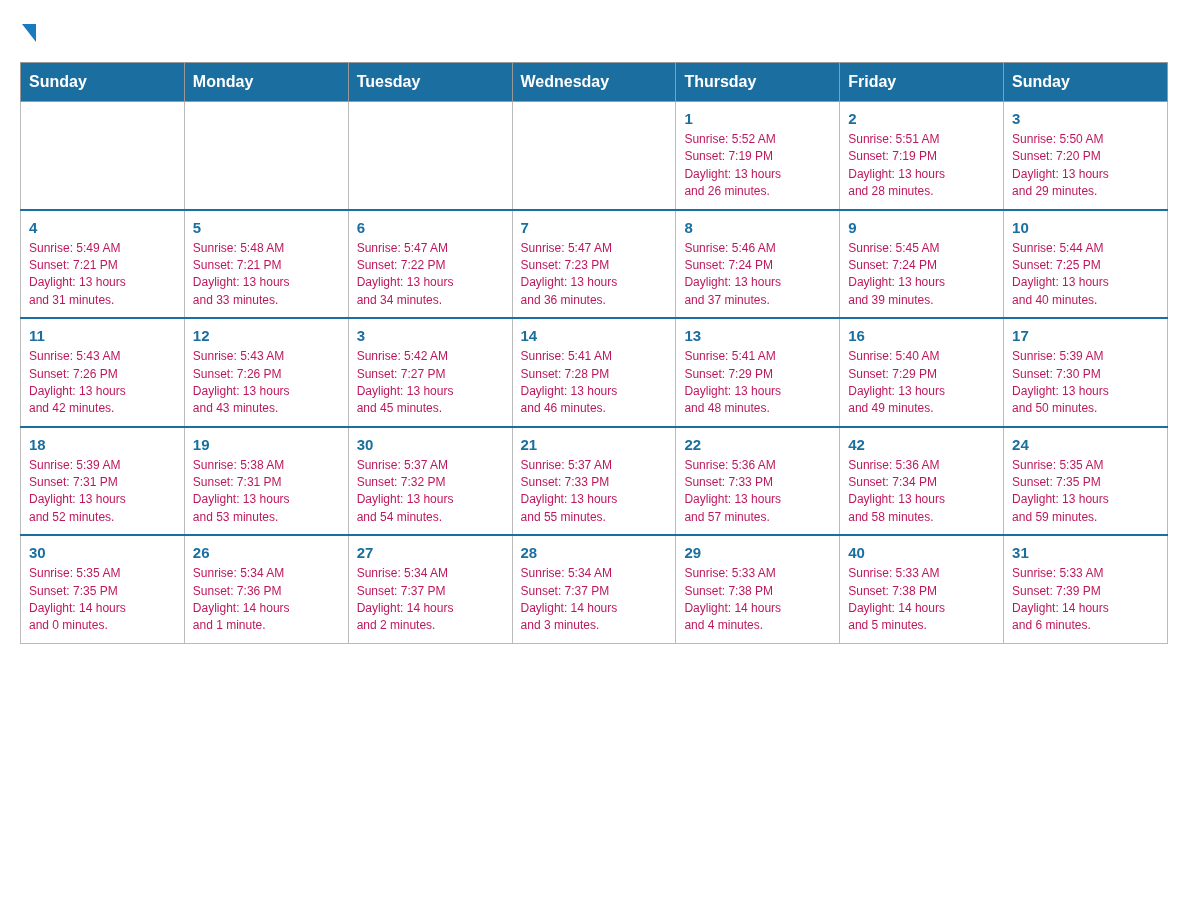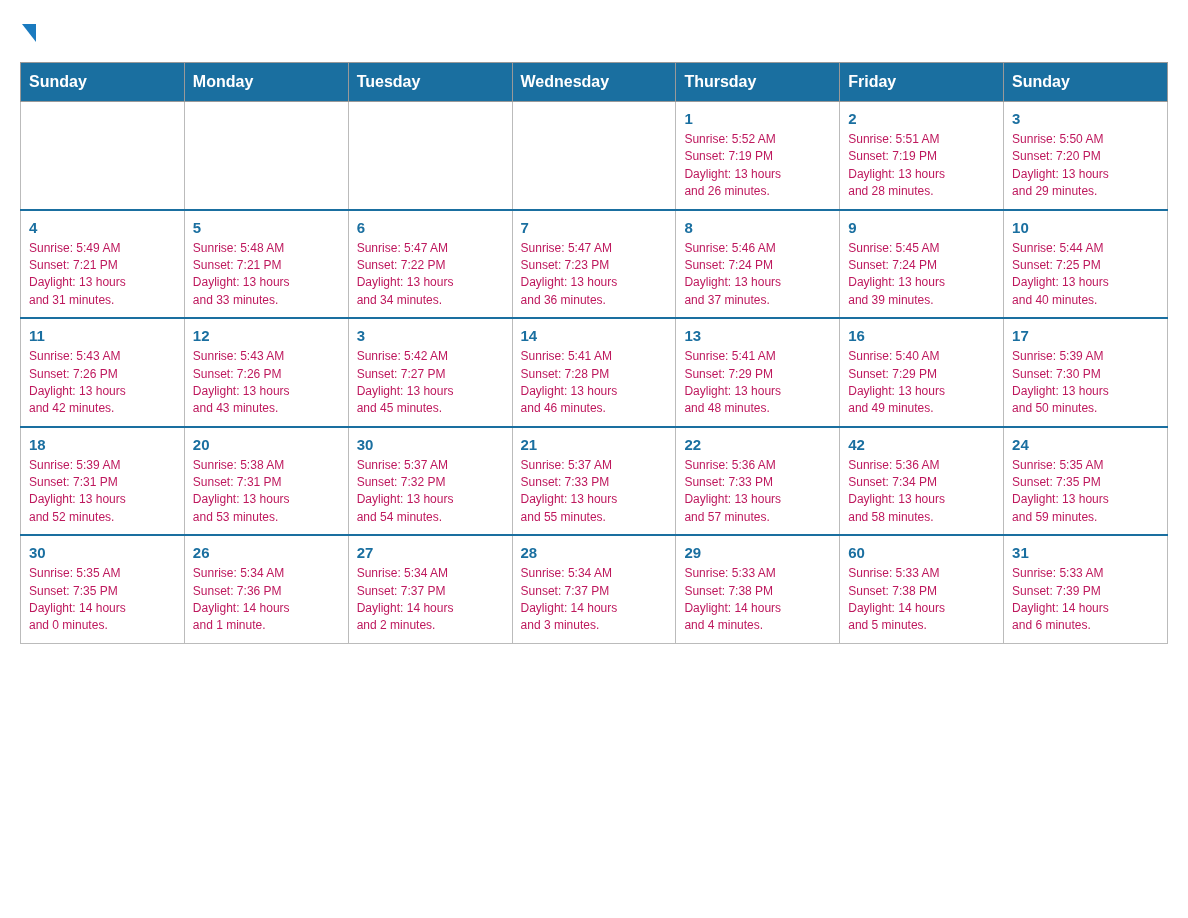--- a/index.html
+++ b/index.html
@@ -212,21 +212,21 @@
           <span class="day-number">17</span>
           <div class="day-info">Sunrise: 5:39 AM<br>Sunset: 7:30 PM<br>Daylight: 13 hours<br>and 50 minutes.</div>
         </td>
       </tr>
       <tr class="row-separator">
         <td>
           <span class="day-number">18</span>
           <div class="day-info">Sunrise: 5:39 AM<br>Sunset: 7:31 PM<br>Daylight: 13 hours<br>and 52 minutes.</div>
         </td>
         <td>
-          <span class="day-number">20</span>
+          <span class="day-number">19</span>
           <div class="day-info">Sunrise: 5:38 AM<br>Sunset: 7:31 PM<br>Daylight: 13 hours<br>and 53 minutes.</div>
         </td>
         <td>
           <span class="day-number">30</span>
           <div class="day-info">Sunrise: 5:37 AM<br>Sunset: 7:32 PM<br>Daylight: 13 hours<br>and 54 minutes.</div>
         </td>
         <td>
           <span class="day-number">21</span>
           <div class="day-info">Sunrise: 5:37 AM<br>Sunset: 7:33 PM<br>Daylight: 13 hours<br>and 55 minutes.</div>
         </td>
@@ -258,21 +258,21 @@
         </td>
         <td>
           <span class="day-number">28</span>
           <div class="day-info">Sunrise: 5:34 AM<br>Sunset: 7:37 PM<br>Daylight: 14 hours<br>and 3 minutes.</div>
         </td>
         <td>
           <span class="day-number">29</span>
           <div class="day-info">Sunrise: 5:33 AM<br>Sunset: 7:38 PM<br>Daylight: 14 hours<br>and 4 minutes.</div>
         </td>
         <td>
-          <span class="day-number">60</span>
+          <span class="day-number">40</span>
           <div class="day-info">Sunrise: 5:33 AM<br>Sunset: 7:38 PM<br>Daylight: 14 hours<br>and 5 minutes.</div>
         </td>
         <td>
           <span class="day-number">31</span>
           <div class="day-info">Sunrise: 5:33 AM<br>Sunset: 7:39 PM<br>Daylight: 14 hours<br>and 6 minutes.</div>
         </td>
       </tr>
     </tbody>
 </table>
 

